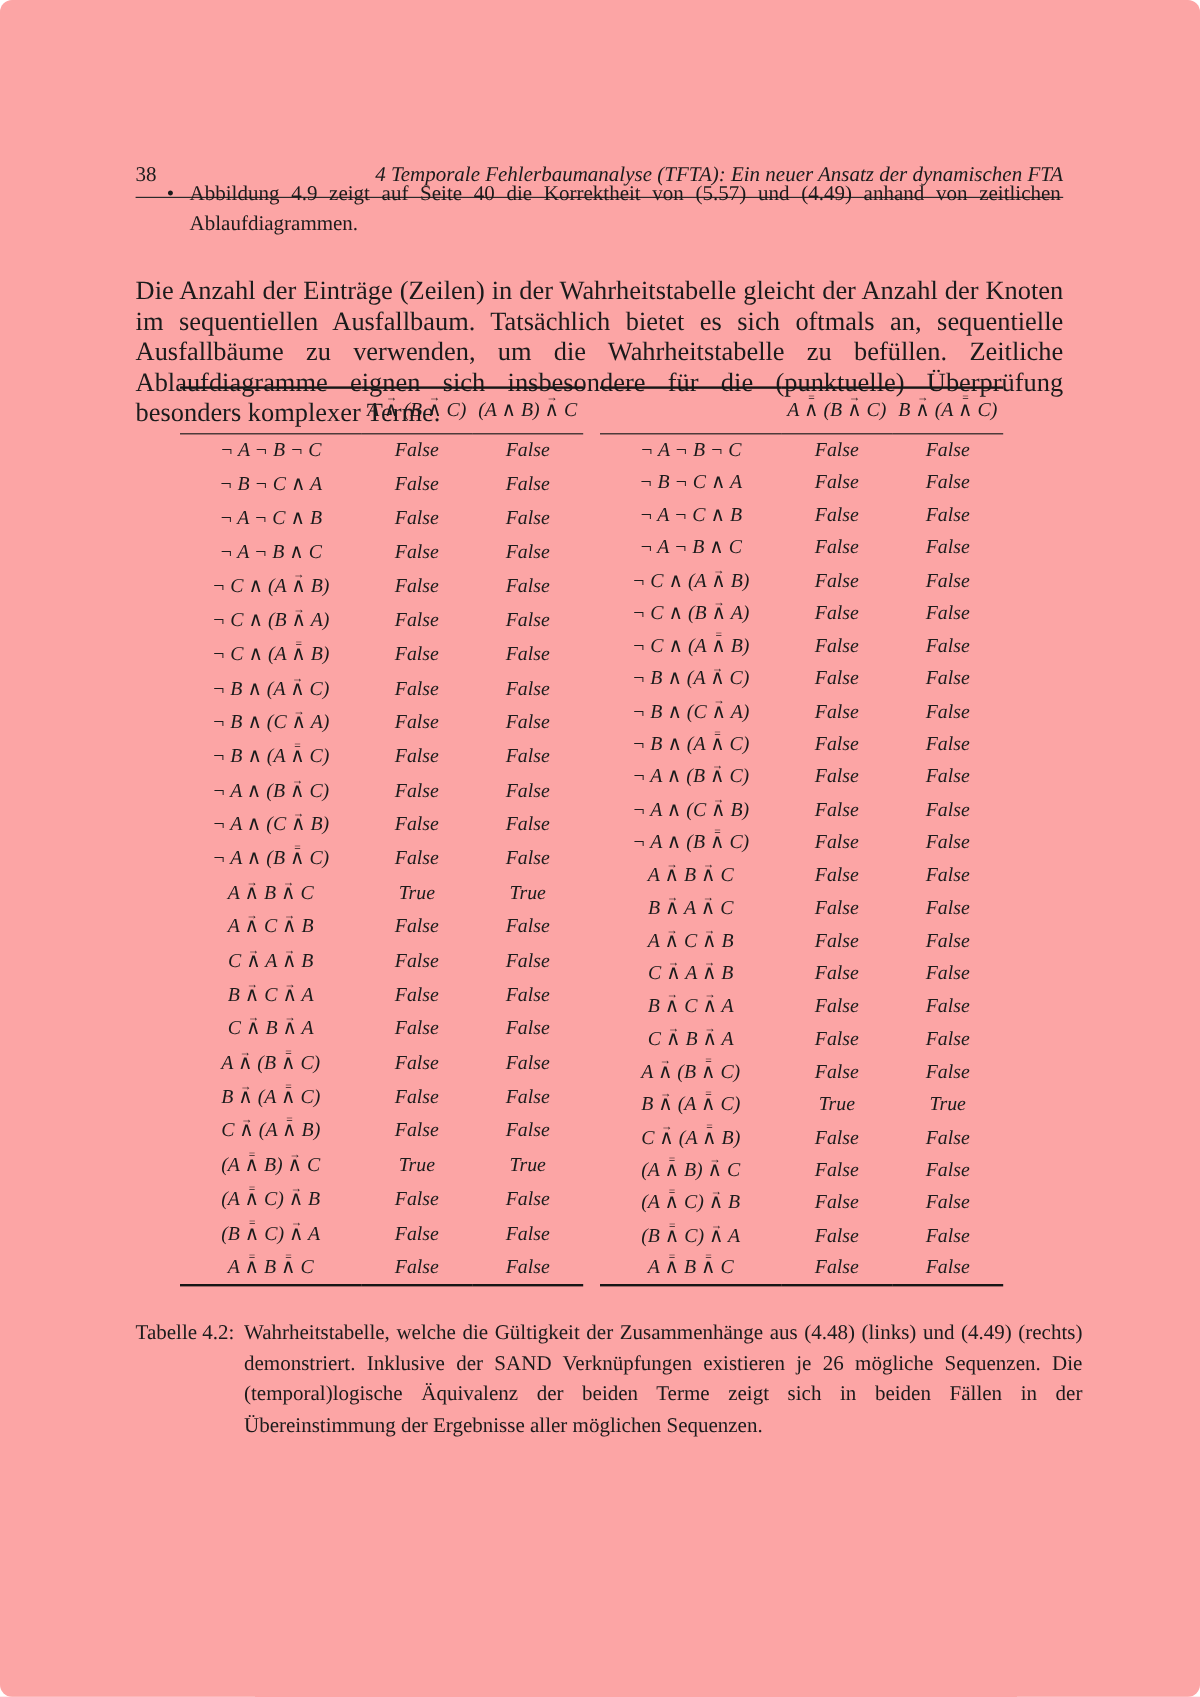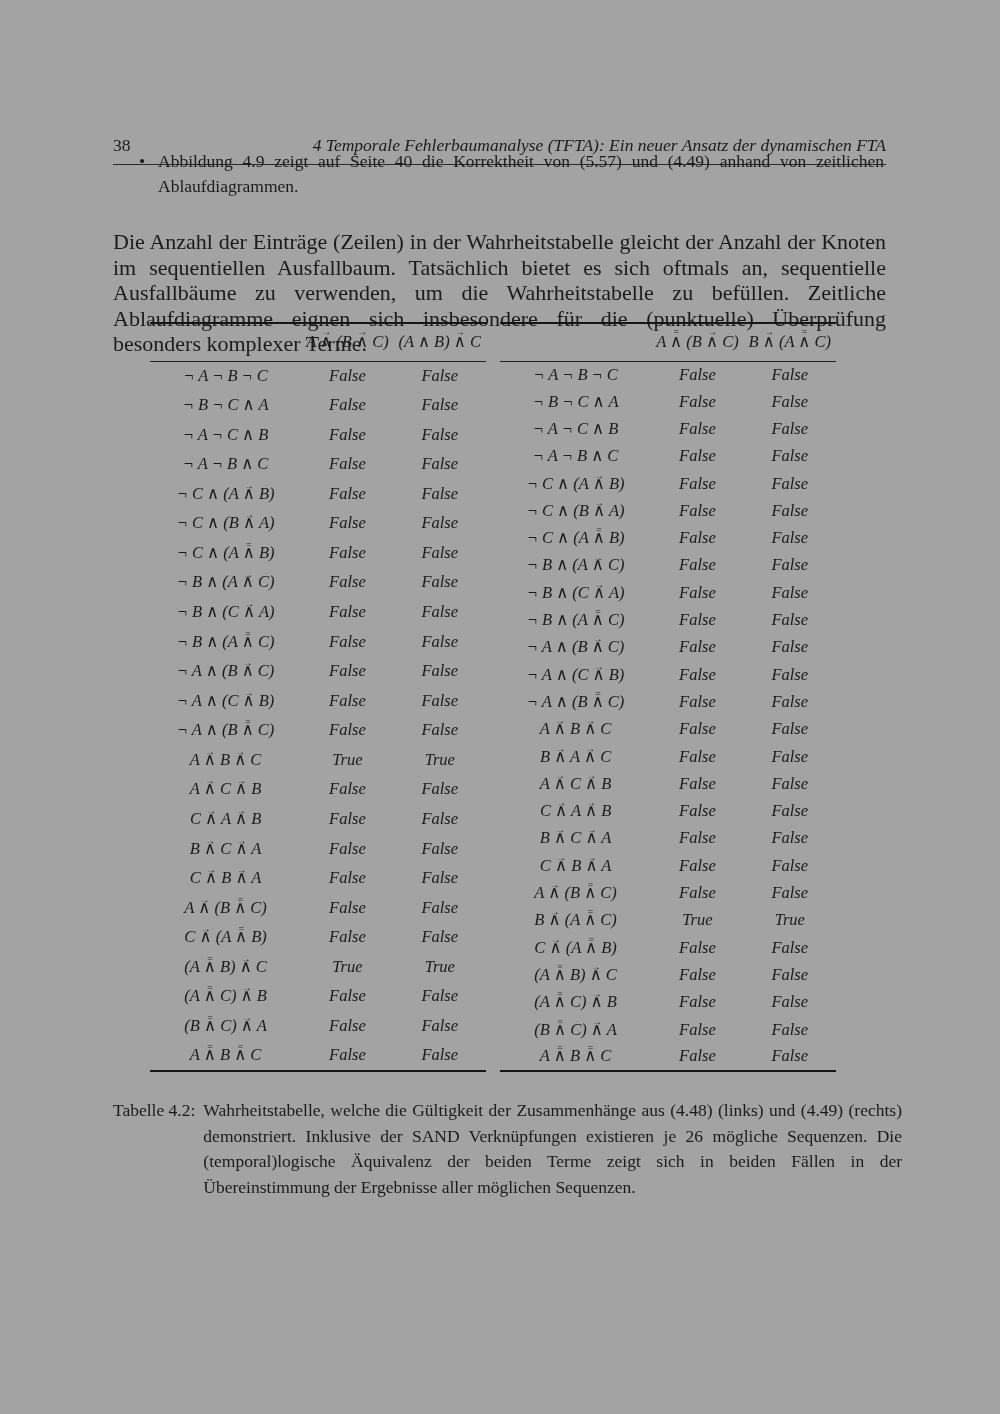--- a/index.html
+++ b/index.html
@@ -5,21 +5,21 @@
   * { box-sizing: border-box; }
   html, body { margin: 0; padding: 0; }
   body {
     width: 1000px; height: 1414px;
     background: #ffffff;
     color: #1b1b1b;
     font-family: "Liberation Serif", "DejaVu Serif", serif;
     position: relative;
     overflow: hidden;
   }
-  .page { position: absolute; inset: 0; background: #a3a3a3; }
+  .page { position: absolute; inset: 0; background: #fca5a5; border-radius: 10px; }
 
   
   .page-header {
     position: absolute; left: 113px; right: 114px; top: 88px;
     display: flex; justify-content: space-between; align-items: baseline;
     font-size: 17.5px;
     padding-bottom: 8px;
     border-bottom: 1.5px solid #2a2a2a;
   }
   .page-number { font-style: normal; }
@@ -193,20 +193,25 @@
             <td class="val">False</td>
             <td class="val">False</td>
           </tr>
           <tr>
             <td class="expr">C <span class="op"><span class="acc">→</span>∧</span> B <span class="op"><span class="acc">→</span>∧</span> A</td>
             <td class="val">False</td>
             <td class="val">False</td>
           </tr>
           <tr>
             <td class="expr">A <span class="op"><span class="acc">→</span>∧</span> (B <span class="op"><span class="acc">=</span>∧</span> C)</td>
+            <td class="val">False</td>
+            <td class="val">False</td>
+          </tr>
+          <tr>
+            <td class="expr">B <span class="op"><span class="acc">→</span>∧</span> (A <span class="op"><span class="acc">=</span>∧</span> C)</td>
             <td class="val">False</td>
             <td class="val">False</td>
           </tr>
           <tr>
             <td class="expr">C <span class="op"><span class="acc">→</span>∧</span> (A <span class="op"><span class="acc">=</span>∧</span> B)</td>
             <td class="val">False</td>
             <td class="val">False</td>
           </tr>
           <tr>
             <td class="expr">(A <span class="op"><span class="acc">=</span>∧</span> B) <span class="op"><span class="acc">→</span>∧</span> C</td>

